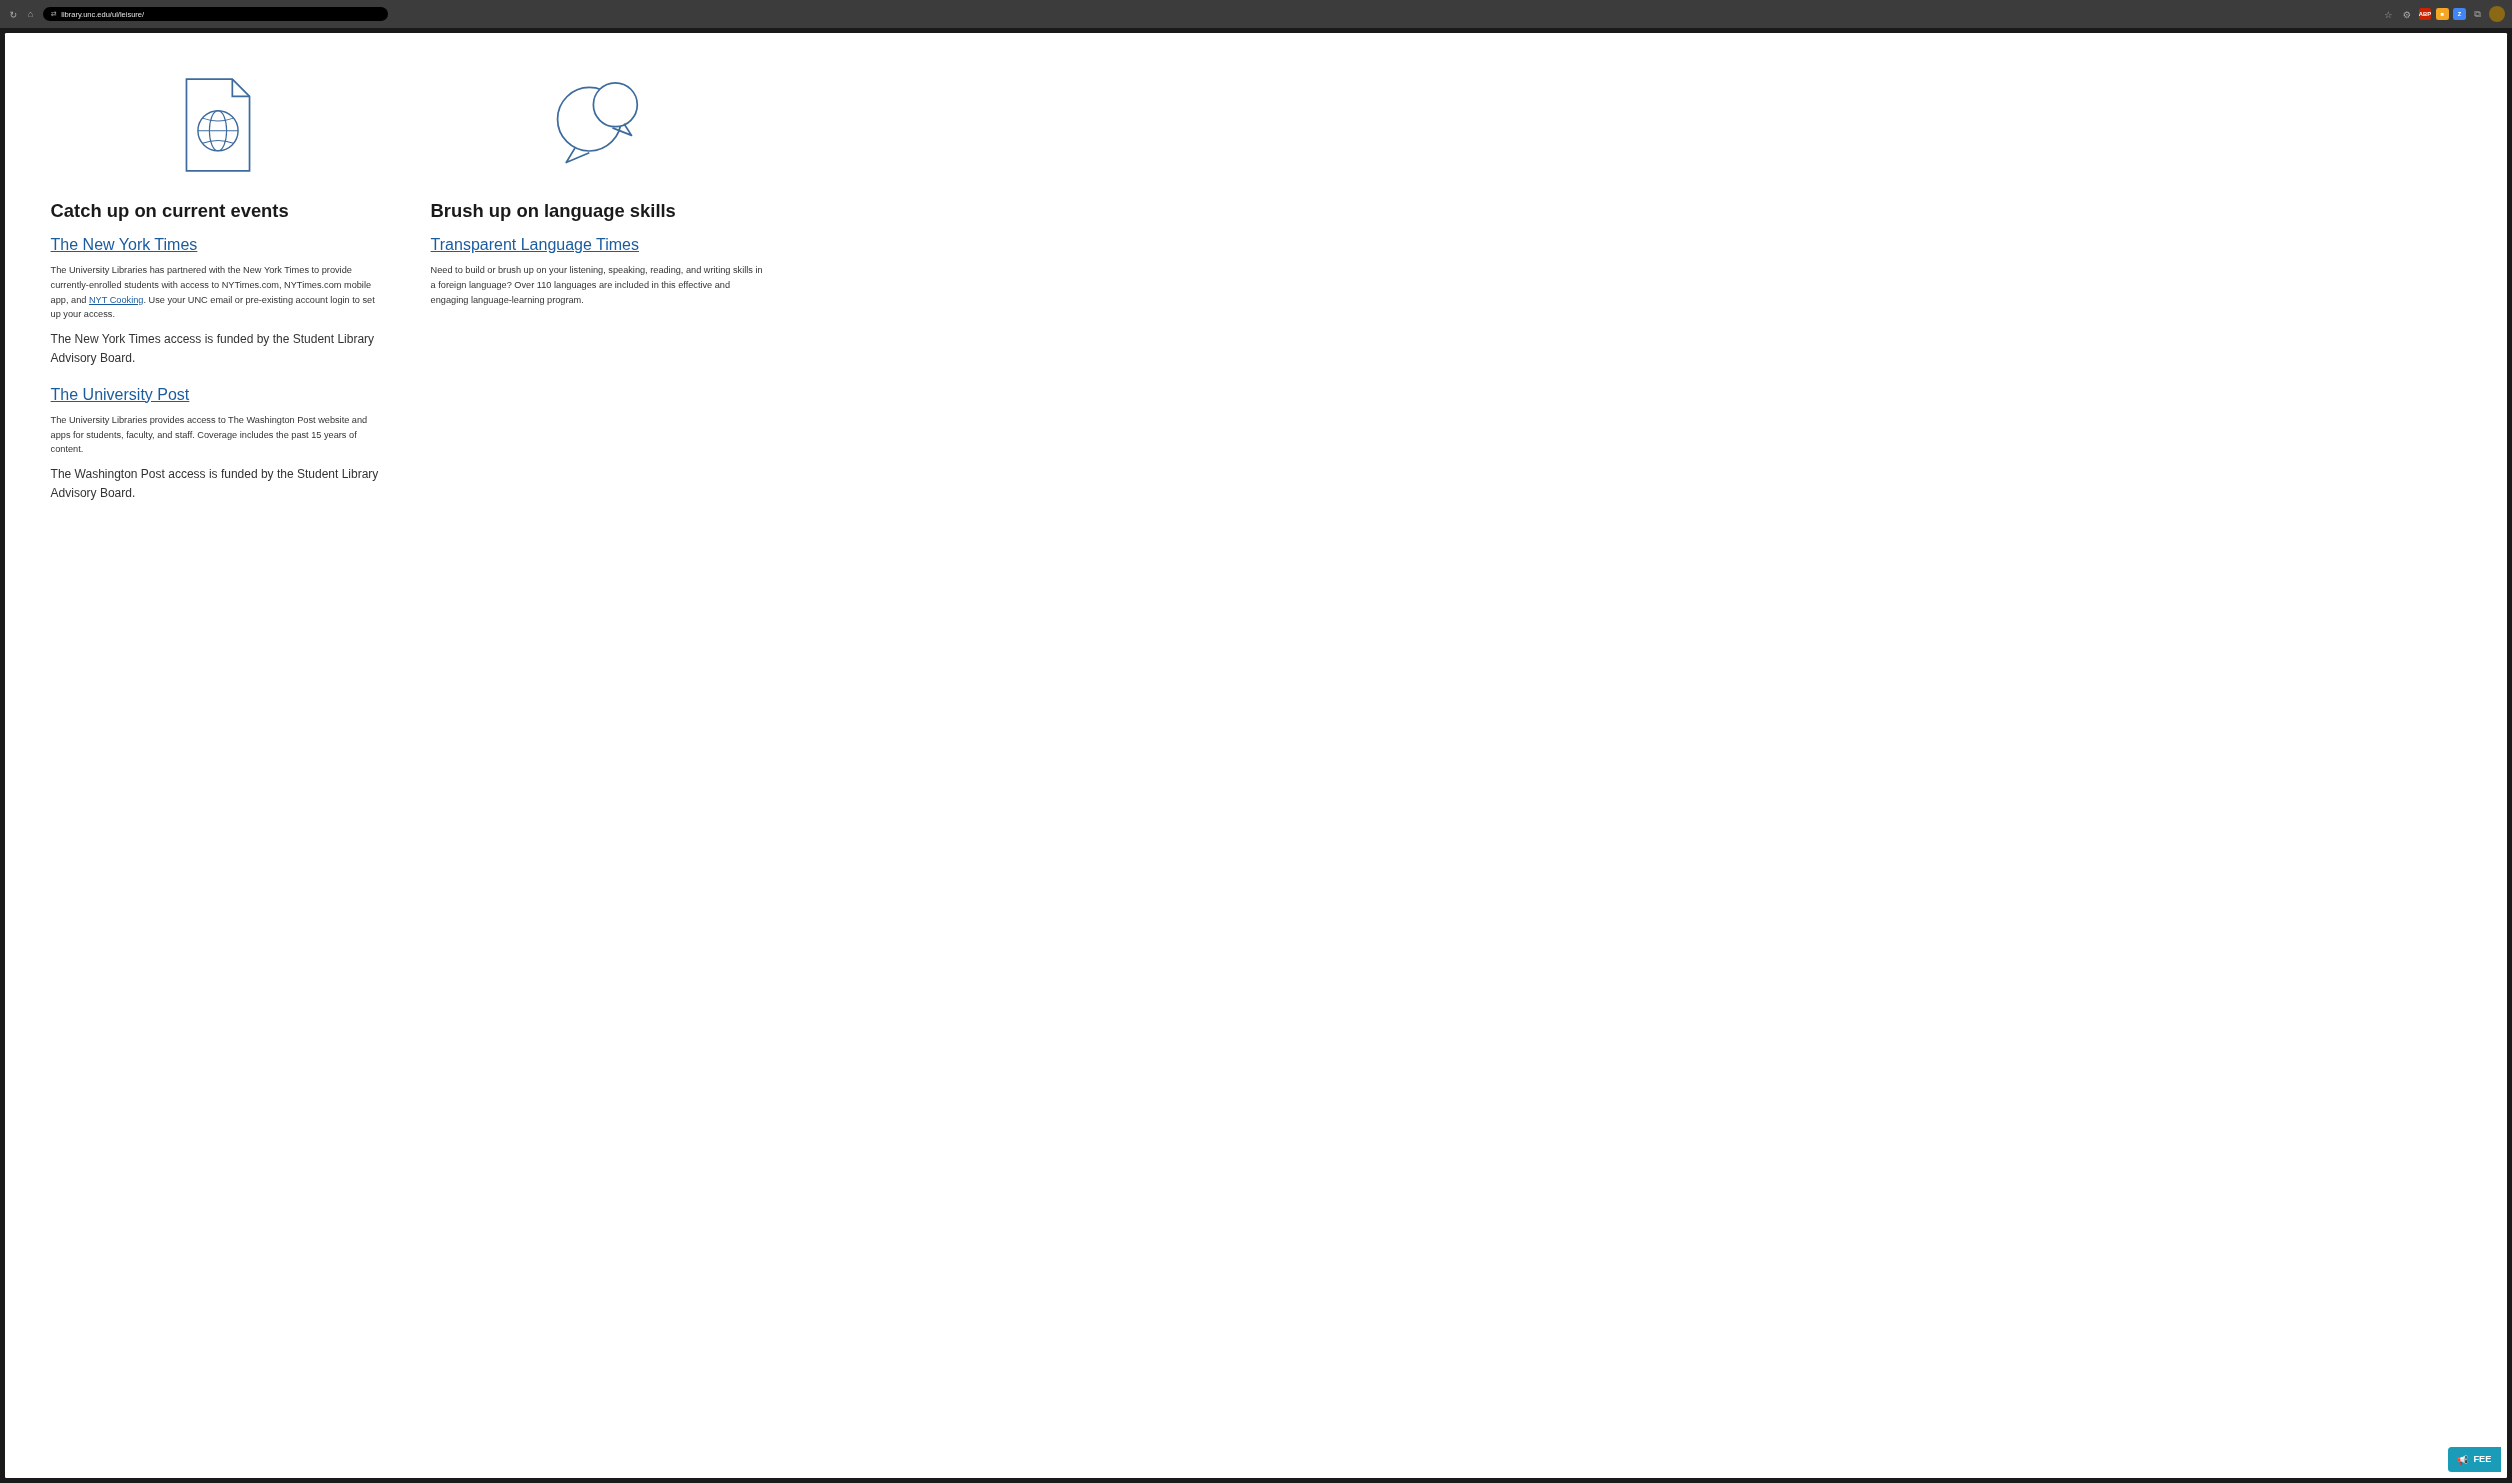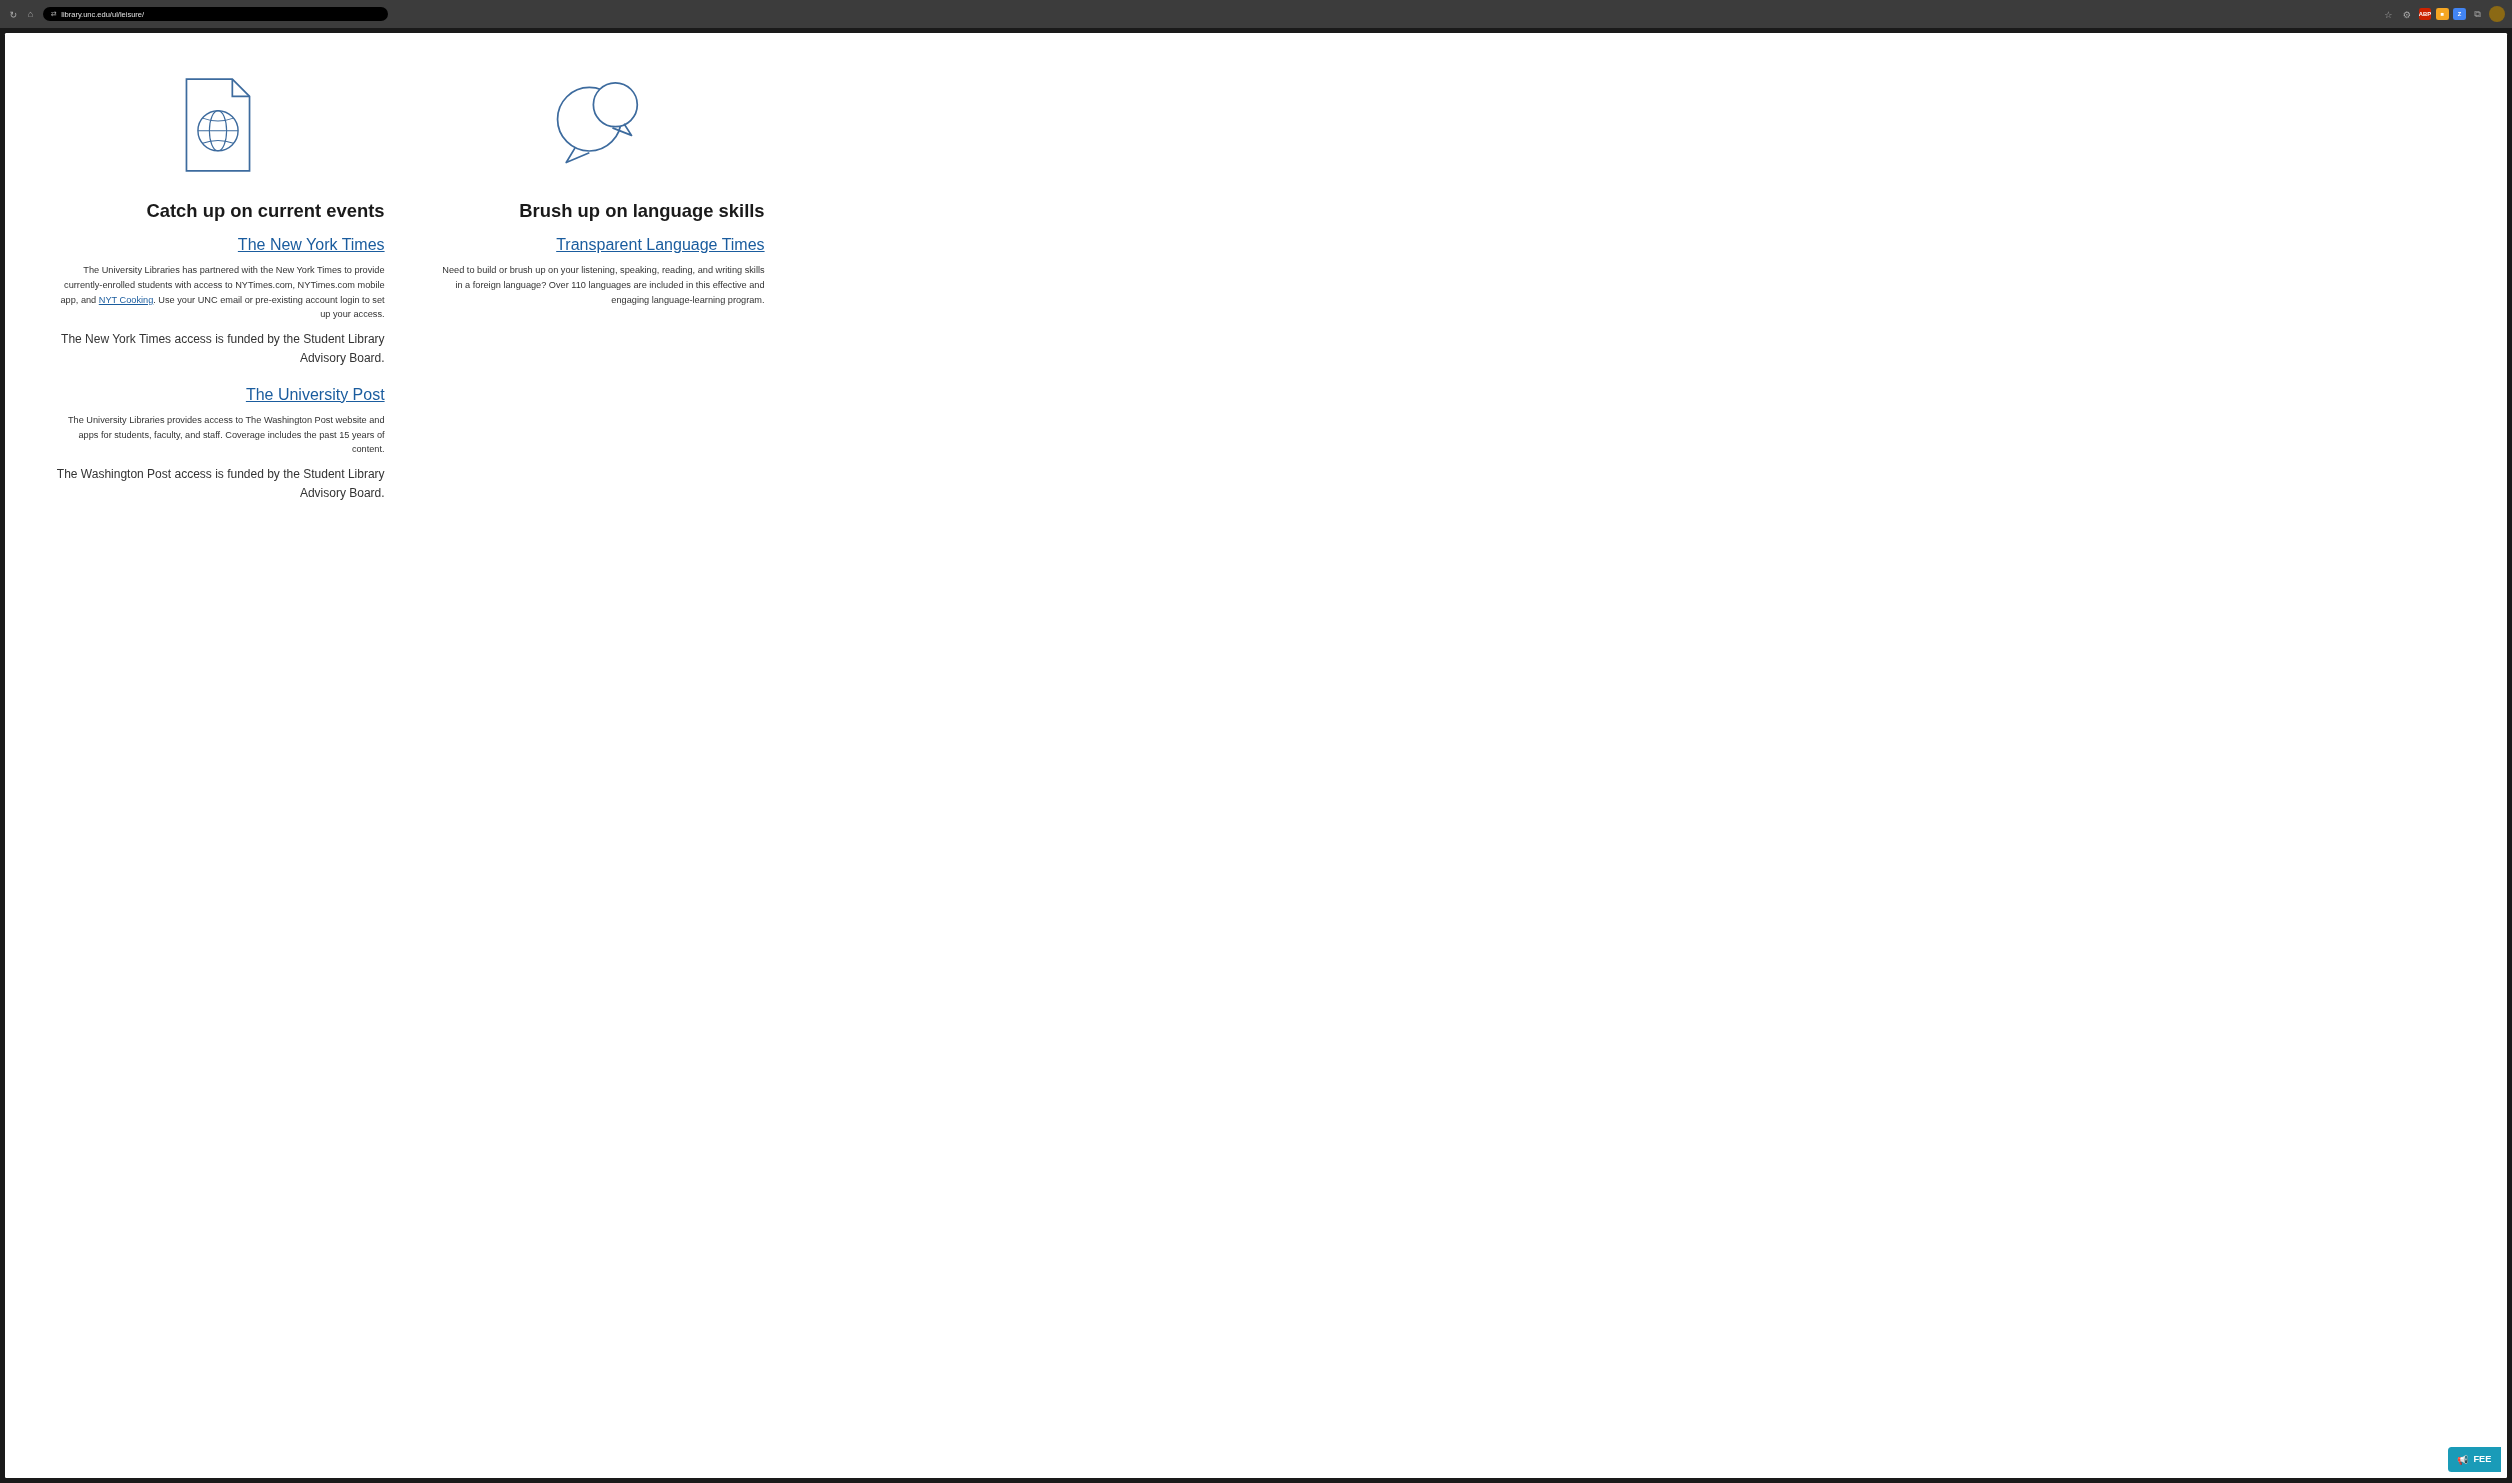--- a/index.html
+++ b/index.html
@@ -129,21 +129,20 @@
 
     .content-inner {
       padding: 35px 46px;
       max-width: 806px;
     }
 
     .two-col {
       display: grid;
       grid-template-columns: 1fr 1fr;
       gap: 46px;
-      text-align: right;
     }
 
     
     .icon-container {
       height: 115px;
       display: flex;
       align-items: center;
       justify-content: center;
       margin-bottom: 17.3px;
     }
@@ -173,21 +172,20 @@
       margin-bottom: 9.2px;
       cursor: pointer;
     }
 
     
     .resource-desc {
       font-size: 9.2px;
       color: #333;
       line-height: 1.6;
       margin-bottom: 8px;
-      margin-left: 8px;
     }
 
     .resource-desc a {
       color: #1a5c9e;
       text-decoration: underline;
     }
 
     .resource-funding {
       font-size: 12px;
       color: #333;

